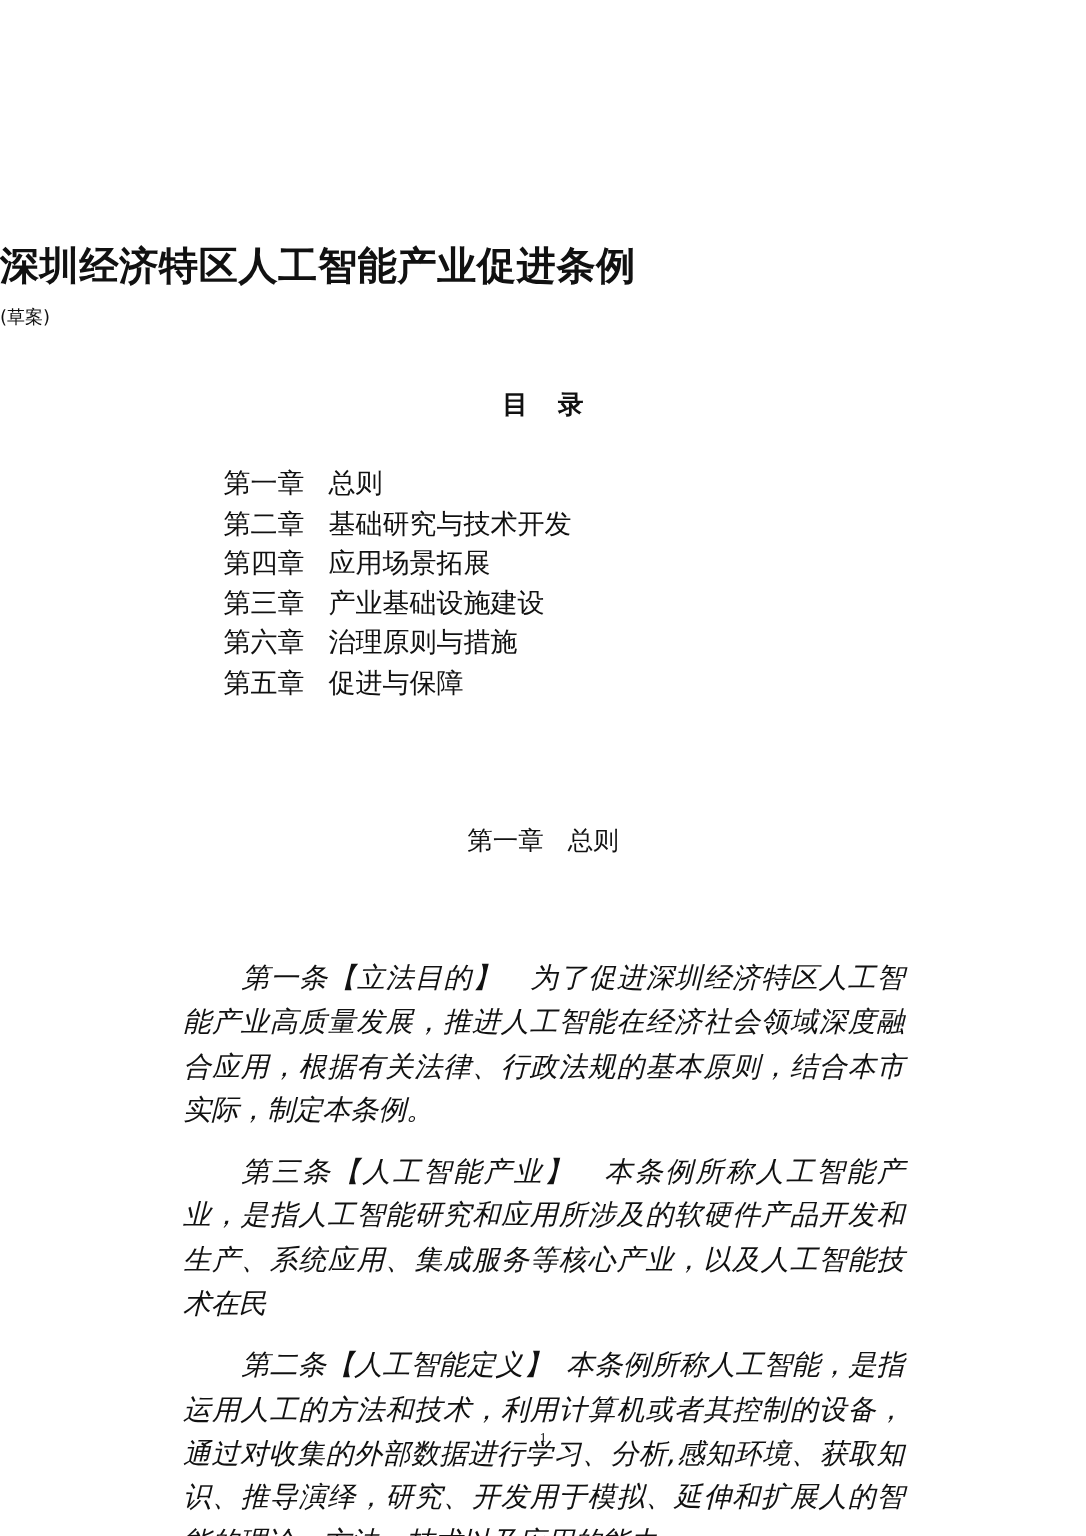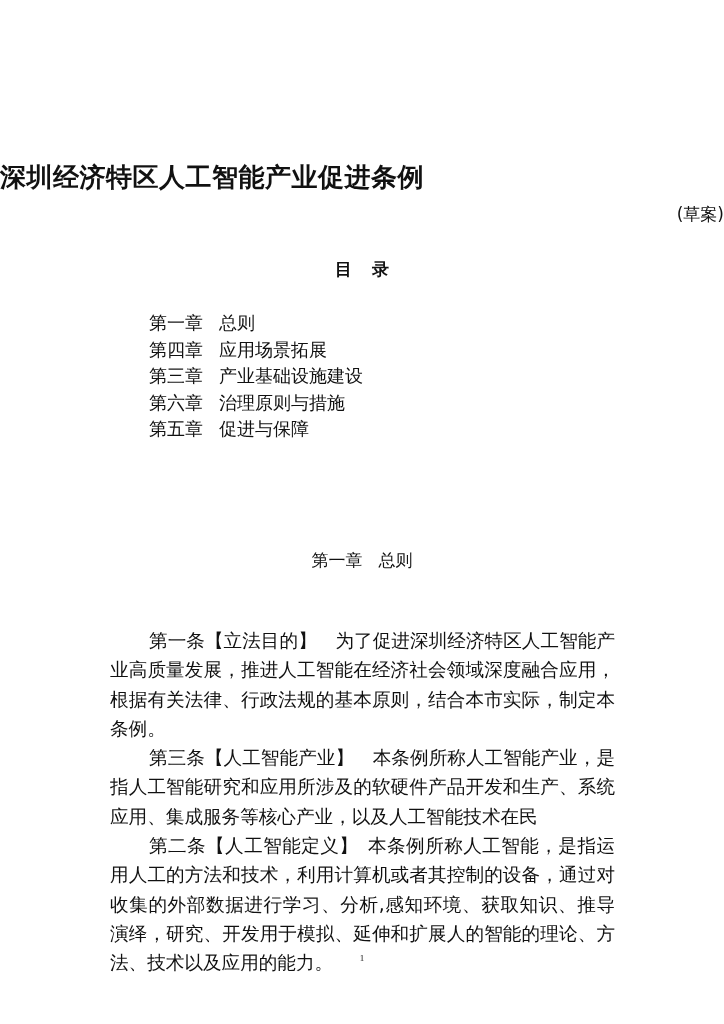--- a/index.html
+++ b/index.html
@@ -1,40 +1,41 @@
 <!DOCTYPE html>
 <html><head>
   <meta charset="utf-8">
   <style>
     html, body { margin:0; padding:0; background:#ffffff; }
     body { width:724px; height:1024px; position:relative; overflow:hidden;
            font-family:"DejaVu Sans","Liberation Sans",sans-serif; color:#111; }
     .title { position:absolute; left:0; width:724px; top:160px; text-align:left;
              font-size:26px; font-weight:bold; letter-spacing:0.5px; }
-    .subtitle { position:absolute; left:0; width:724px; top:203px; text-align:right; font-size:17px; }
+    .subtitle { position:absolute; left:0; width:724px; top:203px; text-align:left; font-size:12px; }
     .toc-heading { position:absolute; left:0; width:724px; top:258px; text-align:center; font-size:17px; word-spacing:14px;font-weight:bold; }
     .toc { position:absolute; left:149px; top:310px; font-size:18px; line-height:26.5px; }
     .toc-item span.num { display:inline-block; width:70px; }
     .chapter { position:absolute; left:0; width:724px; top:549px; text-align:center; font-size:17px; }
     .chapter span { margin:0 8px; }
     .body { position:absolute; left:110px; top:626px; width:505px; font-size:18.6px; line-height:29.3px; text-align:justify; }
-    .para { text-indent:39px; margin:0; }
+    .para { text-indent:39px; margin:12px;font-style:italic; }
     .art { }
     .pagenum { position:absolute; left:0; width:724px; top:953px; text-align:center; font-size:9px; font-family:"Liberation Serif",serif; }
   </style>
 </head>
 <body>
 
 <div>
   <div class="title">深圳经济特区人工智能产业促进条例</div>
   <div class="subtitle">(草案)</div>
   <div class="toc-heading">目 录</div>
 
   <div class="toc">
     <div class="toc-item"><span class="num">第一章</span><span>总则</span></div>
+    <div class="toc-item"><span class="num">第二章</span><span>基础研究与技术开发</span></div>
     <div class="toc-item"><span class="num">第四章</span><span>应用场景拓展</span></div>
     <div class="toc-item"><span class="num">第三章</span><span>产业基础设施建设</span></div>
     <div class="toc-item"><span class="num">第六章</span><span>治理原则与措施</span></div>
     <div class="toc-item"><span class="num">第五章</span><span>促进与保障</span></div>
   </div>
 
   <div class="chapter">
     <span>第一章</span><span>总则</span>
   </div>
 

